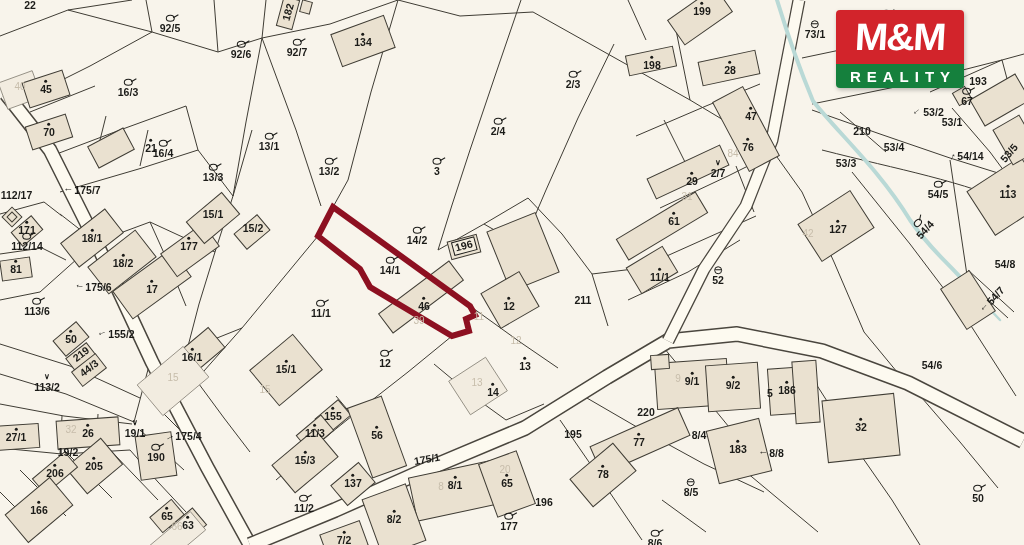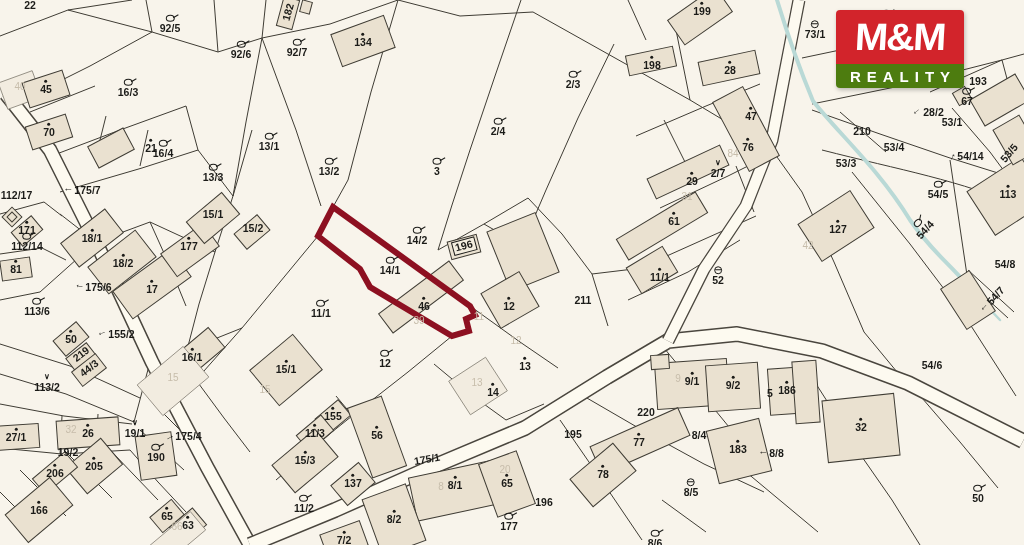--- a/index.html
+++ b/index.html
@@ -311,21 +311,21 @@
         <i class="sym q"></i>
         <em>72/3</em>
       </span>
       <span class="lb p" style="left: 978px; top: 81px; transform: translate(-50%, -50%);">
         <em>193</em>
       </span>
       <span class="lb p" style="left: 967px; top: 97px; transform: translate(-50%, -50%);">
         <i class="sym q"></i>
         <em>67</em>
       </span>
-      <span class="lb p" style="left: 928px; top: 112px; transform: translate(-50%, -50%);"><i class="sym ar" style="transform: rotate(140deg);">→</i><em style="display: inline;">28/2</em></span>
+      <span class="lb p" style="left: 928px; top: 112px; transform: translate(-50%, -50%);"><i class="sym ar" style="transform: rotate(140deg);">→</i><em style="display: inline;">53/2</em></span>
       <span class="lb p" style="left: 952px; top: 122px; transform: translate(-50%, -50%);">
         <em>53/1</em>
       </span>
       <span class="lb p" style="left: 862px; top: 131px; transform: translate(-50%, -50%);">
         <em>210</em>
       </span>
       <span class="lb p" style="left: 894px; top: 147px; transform: translate(-50%, -50%);">
         <em>53/4</em>
       </span>
       <span class="lb p" style="left: 846px; top: 163px; transform: translate(-50%, -50%);">
@@ -657,35 +657,35 @@
       </span>
       <span class="lb f" style="left: 441px; top: 487px; transform: translate(-50%, -50%);">
         <em>8</em>
       </span>
       <span class="lb f" style="left: 505px; top: 470px; transform: translate(-50%, -50%);">
         <em>20</em>
       </span>
       <span class="lb f" style="left: 678px; top: 379px; transform: translate(-50%, -50%);">
         <em>9</em>
       </span>
-      <span class="lb f" style="left: 808px; top: 234px; transform: translate(-50%, -50%); margin-top: 12px;">
+      <span class="lb f" style="left: 808px; top: 234px; transform: translate(-50%, -50%);">
         <em>42</em>
       </span>
       <span class="lb f" style="left: 733px; top: 154px; transform: translate(-50%, -50%);">
         <em>84</em>
       </span>
       <span class="lb f" style="left: 687px; top: 197px; transform: translate(-50%, -50%);">
         <em>31</em>
       </span>
       <span class="lb f" style="left: 177px; top: 527px; transform: translate(-50%, -50%);">
         <em>66</em>
       </span>
     </div>
 
   <div id="logo">
     <div class="red" style="background: rgb(210, 36, 43);">
       <span>M&amp;M</span>
     </div>
-    <div class="blue" style="background: #4d7c0f;">
+    <div class="blue" style="background: #15803d;">
       <span>REALITY</span>
     </div>
   </div>
 </div>
 
 </body></html>

